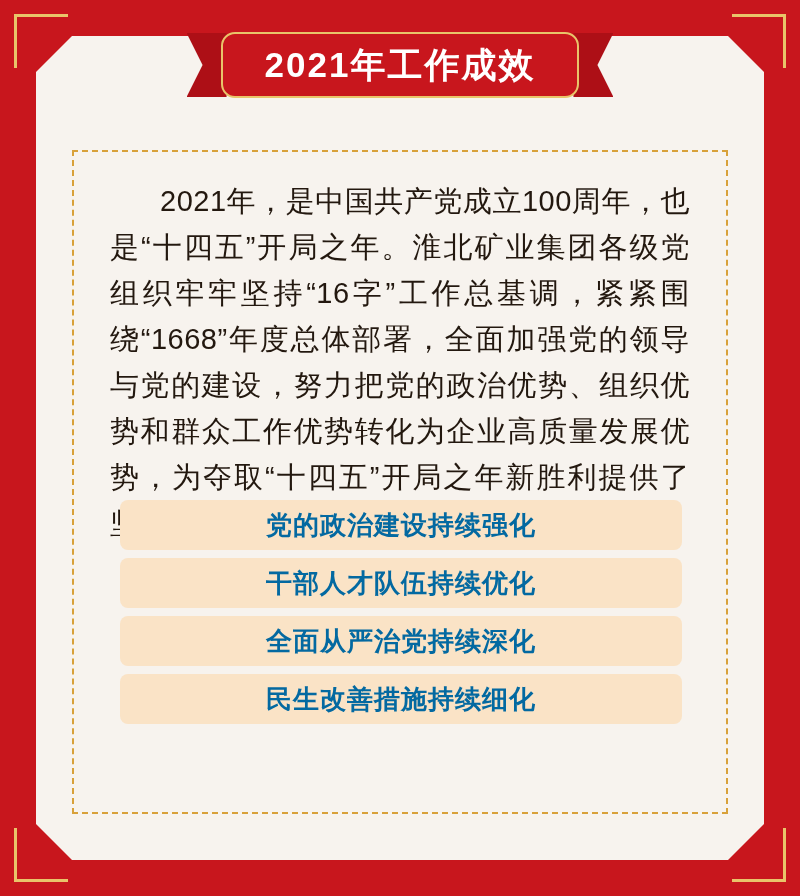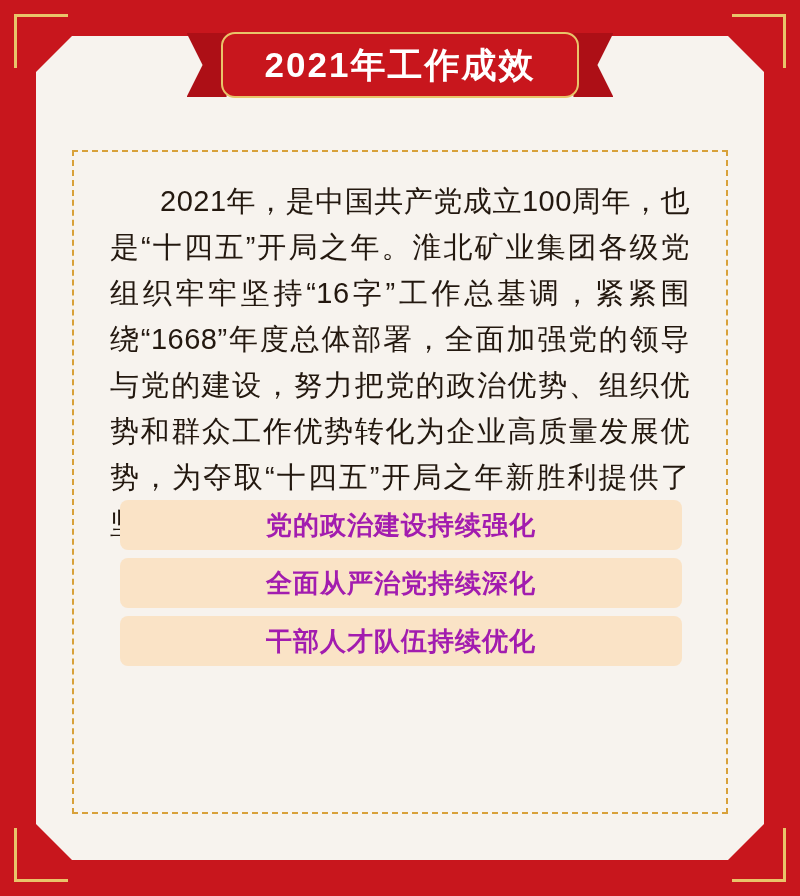--- a/index.html
+++ b/index.html
@@ -112,21 +112,21 @@
   .pill {
     background: #fae3c6;
     border-radius: 8px;
     height: 50px;
     margin-bottom: 8px;
     display: flex;
     align-items: center;
     justify-content: center;
   }
   .pill-text {
-    color: #a21caf;
+    color: #0369a1;
     font-size: 26px;
     font-weight: bold;
     letter-spacing: 1px;
   }
 
   
   .corner {
     position: absolute;
     width: 54px;
     height: 54px;
@@ -160,20 +160,23 @@
     <div class="ribbon-tail right"></div>
   </div>
 
   <div class="paragraph">2021年，是中国共产党成立100周年，也是“十四五”开局之年。淮北矿业集团各级党组织牢牢坚持“16字”工作总基调，紧紧围绕“1668”年度总体部署，全面加强党的领导与党的建设，努力把党的政治优势、组织优势和群众工作优势转化为企业高质量发展优势，为夺取“十四五”开局之年新胜利提供了坚强保障。</div>
 
   <div class="pill-list">
     <div class="pill">
       <span class="pill-text">党的政治建设持续强化</span>
     </div>
     <div class="pill">
+      <span class="pill-text">干部人才队伍持续优化</span>
+    </div>
+    <div class="pill">
       <span class="pill-text">全面从严治党持续深化</span>
     </div>
     <div class="pill">
-      <span class="pill-text">干部人才队伍持续优化</span>
+      <span class="pill-text">民生改善措施持续细化</span>
     </div>
   </div>
 
 </div>
 
 </body></html>

